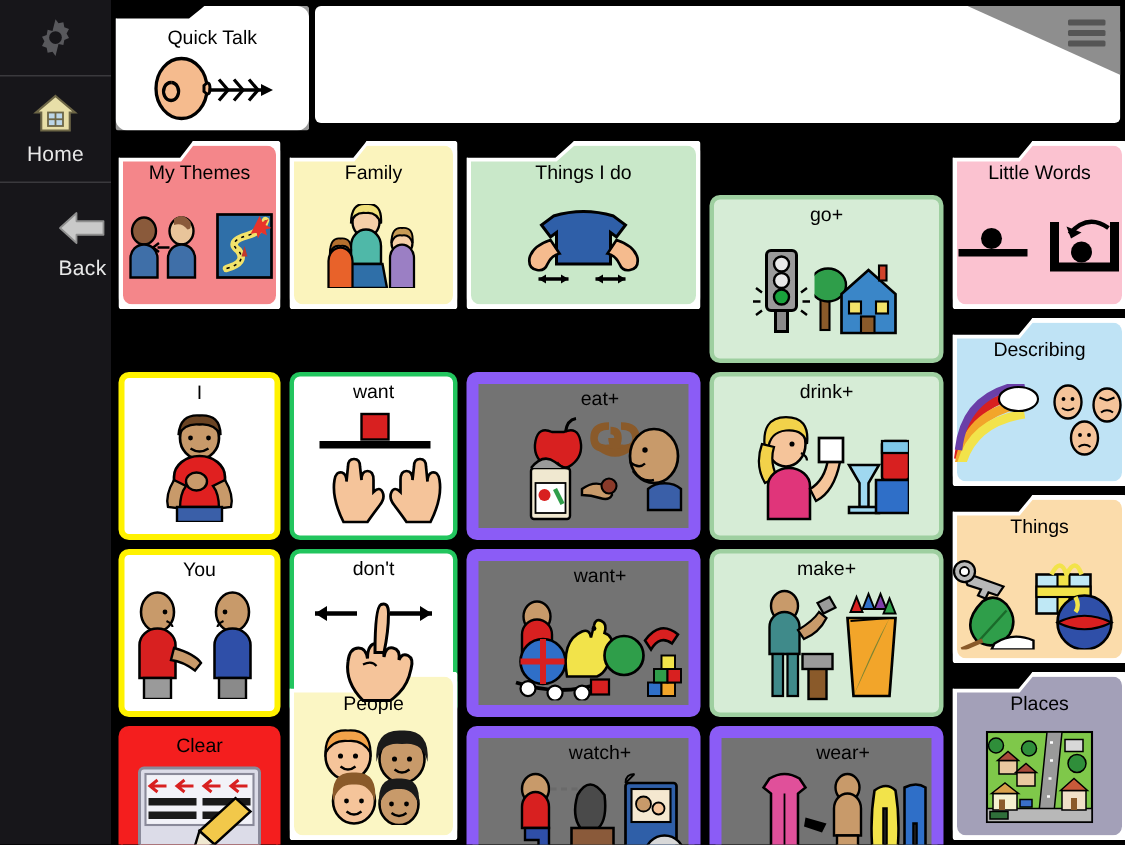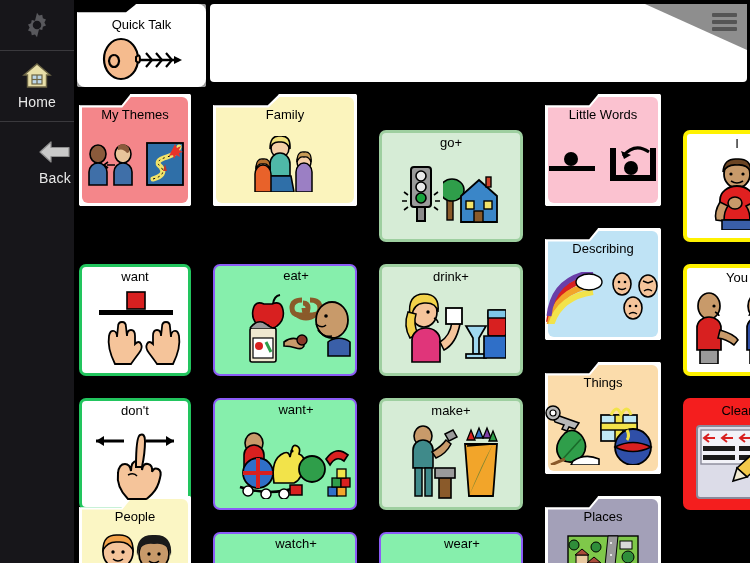--- a/index.html
+++ b/index.html
@@ -51,21 +51,21 @@
   }
   #hamburger span { display: block; height: 4px; background: #555; border-radius: 1px; }
 
   
   #grid {
     position: absolute; left: 77px; top: 91px;
     width: 673px; height: 472px;
     display: grid;
     grid-template-columns: repeat(5, 1fr);
     grid-auto-rows: 118px;
-    gap: 16px;
+    gap: 0px;
   }
   .cell { position: relative; padding: 3px 4px 3px 2px; }
 
   
   .btn {
     position: relative; width: 100%; height: 100%;
     border-radius: 7px; overflow: hidden;
     display: flex; flex-direction: column; align-items: center; margin-top: 36px;
   }
   .btn .lbl {
@@ -114,21 +114,21 @@
   .f-blue    { background: #bfe3f5; }
   .f-peach   { background: #fbdcab; }
   .f-purple  { background: #a3a0b8; }
   .f-cream   { background: #fbf6c4; }
 
   .b-gray  { box-shadow: 0 0 0 2.5px #9a9a9a; }
   .b-white { box-shadow: 0 0 0 2.5px #ffffff; }
 
   .btn.wt-yellow { border: 4px solid #fff200; background: #ffffff; }
   .btn.wt-green  { border: 3px solid #22c55e; background: #ffffff; }
-  .btn.lt-green  { border: 2px solid #8b5cf6; background: #86efac; padding-left: 22px; }
+  .btn.lt-green  { border: 8px solid #8b5cf6; background: #737373; padding-left: 22px; }
   .btn.soft-green{ border: 3px solid #9ecfa0; background: #d6ecd6; }
   .btn.red       { border: 3px solid #f41e1e; background: #f41e1e; }
 </style>
 </head>
 <body>
 
 <div id="app">
 
   <div id="sidebar">
 
@@ -237,20 +237,37 @@
             <path d="M51 26 q0 -11 7 -10 q8 -1 7 10 q-2 -6 -7 -5 q-5 -1 -7 5z" fill="#c79a55" stroke="#000" stroke-width="1.3"></path>
             <path d="M50 56 v-20 a8 9 0 0 1 16 0 v20z" fill="#9b7fc4" stroke="#000" stroke-width="1.5"></path>
             <ellipse cx="17" cy="33" rx="7" ry="8" fill="#f5cfa8" stroke="#000" stroke-width="1.5"></ellipse>
             <path d="M10 33 q0 -11 7 -10 q8 -1 7 10 q-2 -6 -7 -5 q-5 -1 -7 5z" fill="#b5702f" stroke="#000" stroke-width="1.3"></path>
             <path d="M9 56 v-18 a8 9 0 0 1 16 0 v18z" fill="#e8622a" stroke="#000" stroke-width="1.5"></path>
           </svg>
         </div>
       </div>
     </div>
 
+    <div class="cell">
+      <div class="folder b-white">
+        <div class="folder-inner f-ltgreen"></div>
+        <div class="lbl">Things I do</div>
+        <div class="art">
+          <svg class="icon" width="88" height="52" viewBox="0 0 88 52">
+            <path d="M24 6 q20 -6 40 0 l8 6 l-6 8 l-4 -3 v21 h-36 v-21 l-4 3 l-6 -8z" fill="#2f5fa8" stroke="#000" stroke-width="2"></path>
+            <path d="M22 22 q-12 4 -14 12 q-1 7 5 8 q5 1 7 -4 q3 -6 8 -7z" fill="#f5bb8e" stroke="#000" stroke-width="1.8"></path>
+            <path d="M66 22 q12 4 14 12 q1 7 -5 8 q-5 1 -7 -4 q-3 -6 -8 -7z" fill="#f5bb8e" stroke="#000" stroke-width="1.8"></path>
+            <line x1="14" y1="48" x2="34" y2="48" stroke="#000" stroke-width="2.4"></line>
+            <path d="M14 48 l5 -3 v6z M34 48 l-5 -3 v6z" fill="#000"></path>
+            <line x1="52" y1="48" x2="72" y2="48" stroke="#000" stroke-width="2.4"></line>
+            <path d="M52 48 l5 -3 v6z M72 48 l-5 -3 v6z" fill="#000"></path>
+          </svg>
+        </div>
+      </div>
+    </div>
 
     <div class="cell">
       <div class="btn soft-green">
         <div class="lbl">go+</div>
         <div class="art">
           <svg class="icon" width="38" height="62" viewBox="0 0 38 62">
             <rect x="9" y="4" width="20" height="40" rx="3" fill="#9a9a9a" stroke="#000" stroke-width="2"></rect>
             <rect x="15" y="44" width="8" height="14" fill="#8a8a8a" stroke="#000" stroke-width="2"></rect>
             <circle cx="19" cy="13" r="5" fill="#e8e8e8" stroke="#000" stroke-width="1.6"></circle>
             <circle cx="19" cy="24" r="5" fill="#e8e8e8" stroke="#000" stroke-width="1.6"></circle>

